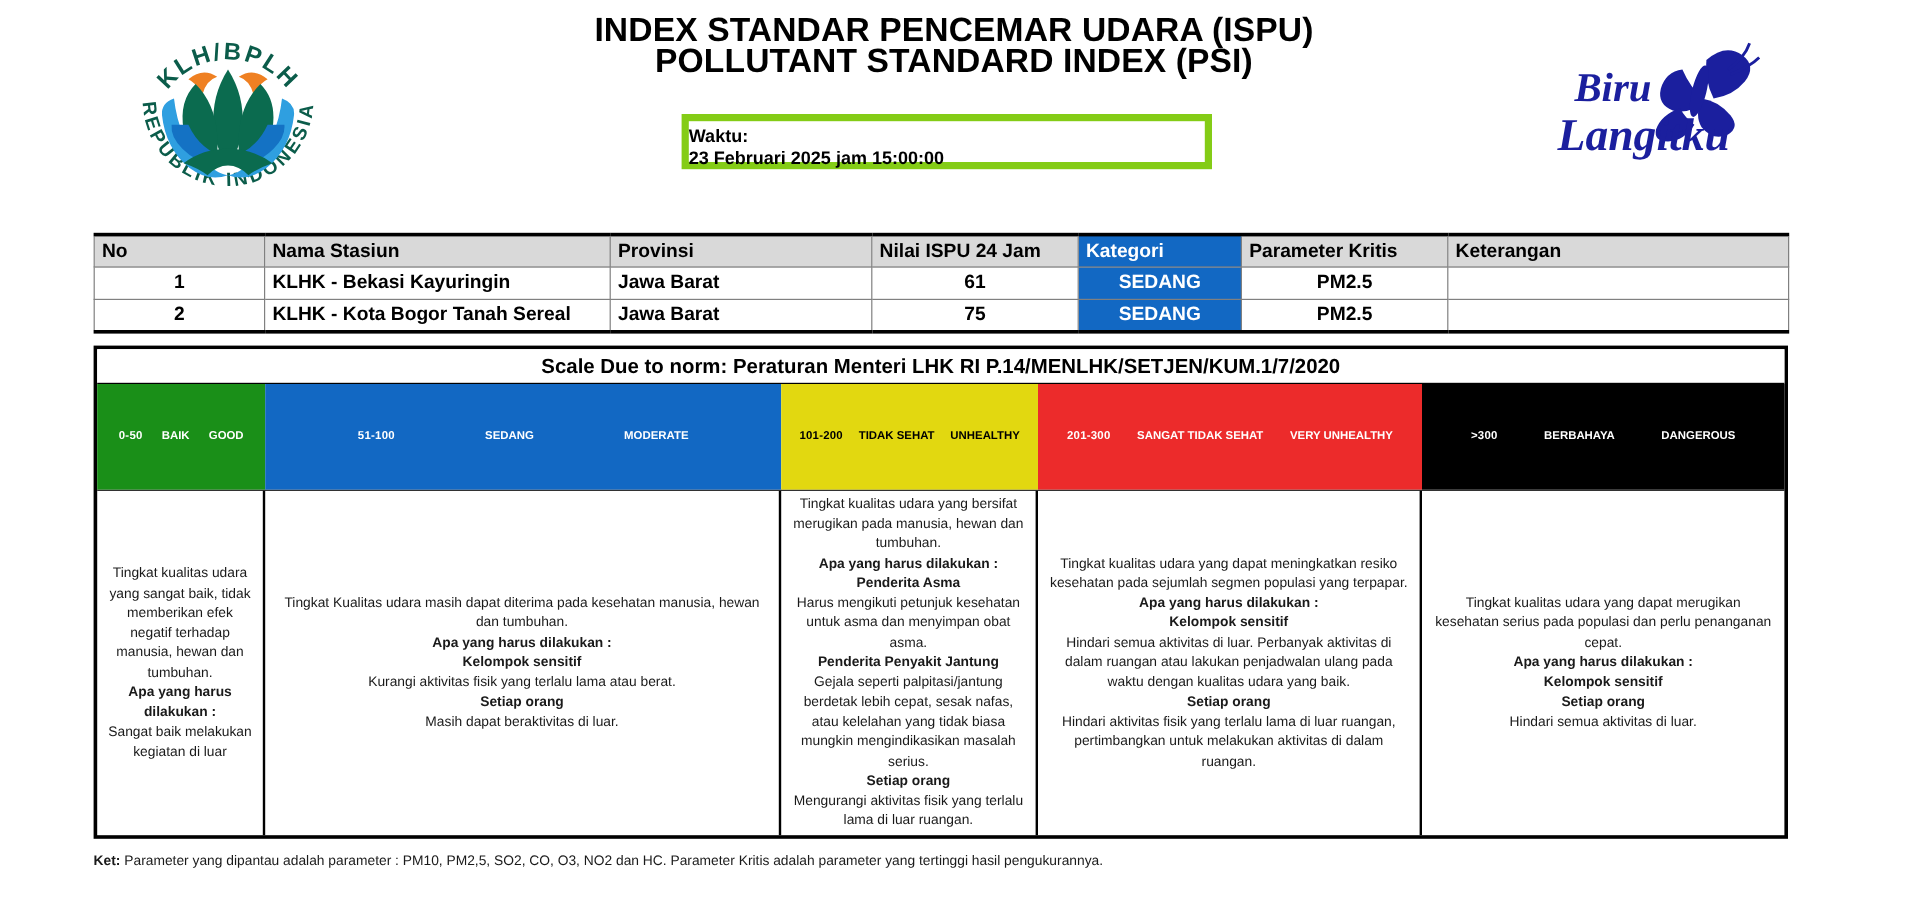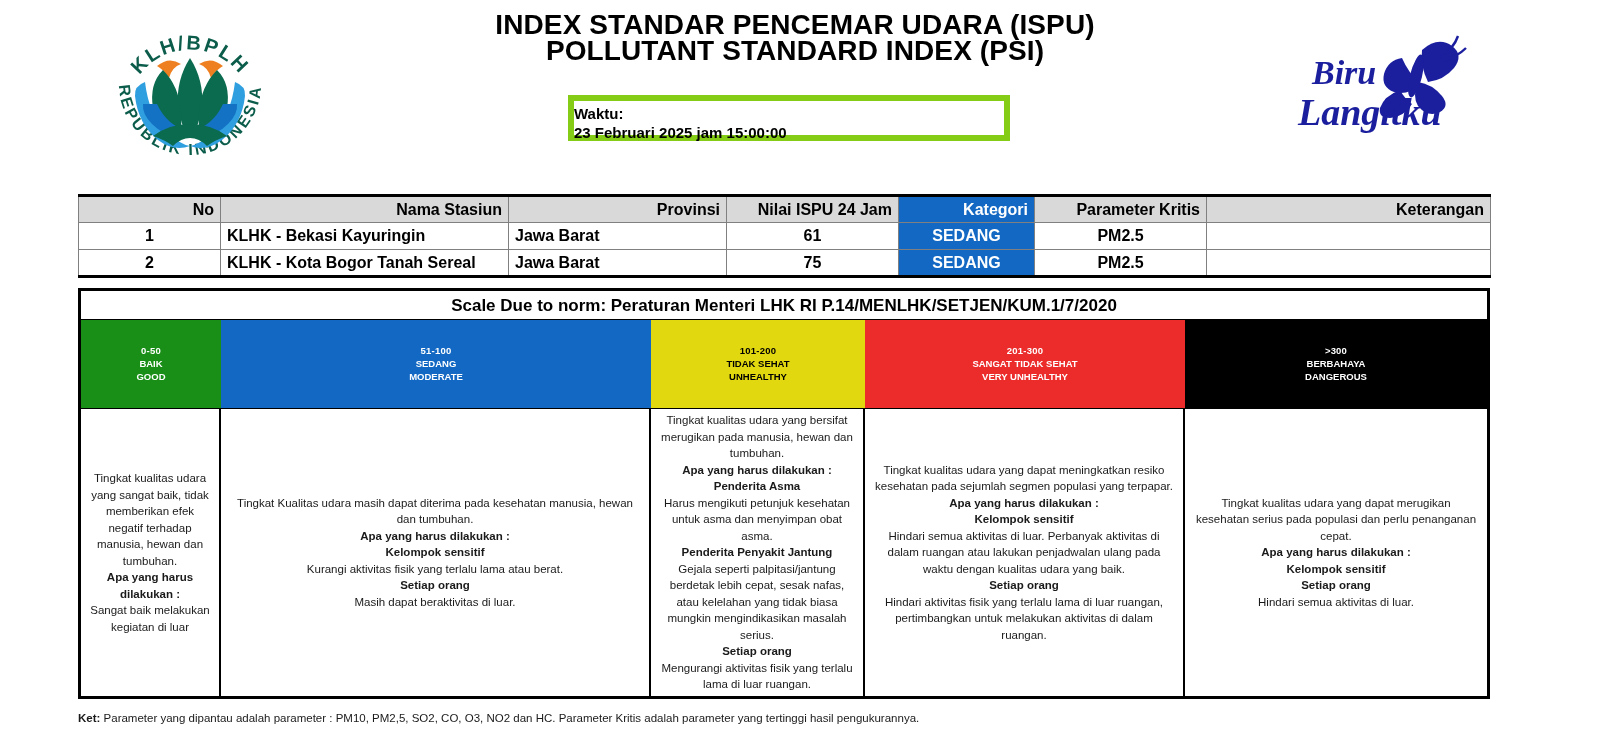--- a/index.html
+++ b/index.html
@@ -68,21 +68,21 @@
   }
   .station-table th, .station-table td {
     border: 1px solid #808080;
     height: 27px;
     font-size: 16px;
     font-weight: bold;
     padding: 0 6px;
   }
   .station-table thead th {
     background: #d9d9d9;
-    text-align: right;
+    text-align: left;
     border-top: 3px solid #000;
     border-bottom: 1px solid #808080;
   }
   .station-table tbody tr:last-child td { border-bottom: 3px solid #000; }
   .station-table td.c-no { text-align: center; }
   .station-table td.c-name { text-align: left; }
   .station-table td.c-prov { text-align: left; }
   .station-table td.c-val { text-align: center; }
   .station-table td.c-cat {
     text-align: center;
@@ -118,21 +118,21 @@
     border-bottom: 1px solid #000;
     background: #ffffff;
   }
   .bands {
     display: flex;
     width: 100%;
     height: 88px;
   }
   .band {
     display: flex;
-    flex-direction: column;
+    flex-direction: row;
     justify-content: space-evenly;
     align-items: center;
     text-align: center;
     padding: 24px 2px;
   }
   .band div { font-size: 9.5px; font-weight: bold; line-height: 12px; }
   .band-range { letter-spacing: .2px; }
 
   .descs {
     display: flex;

